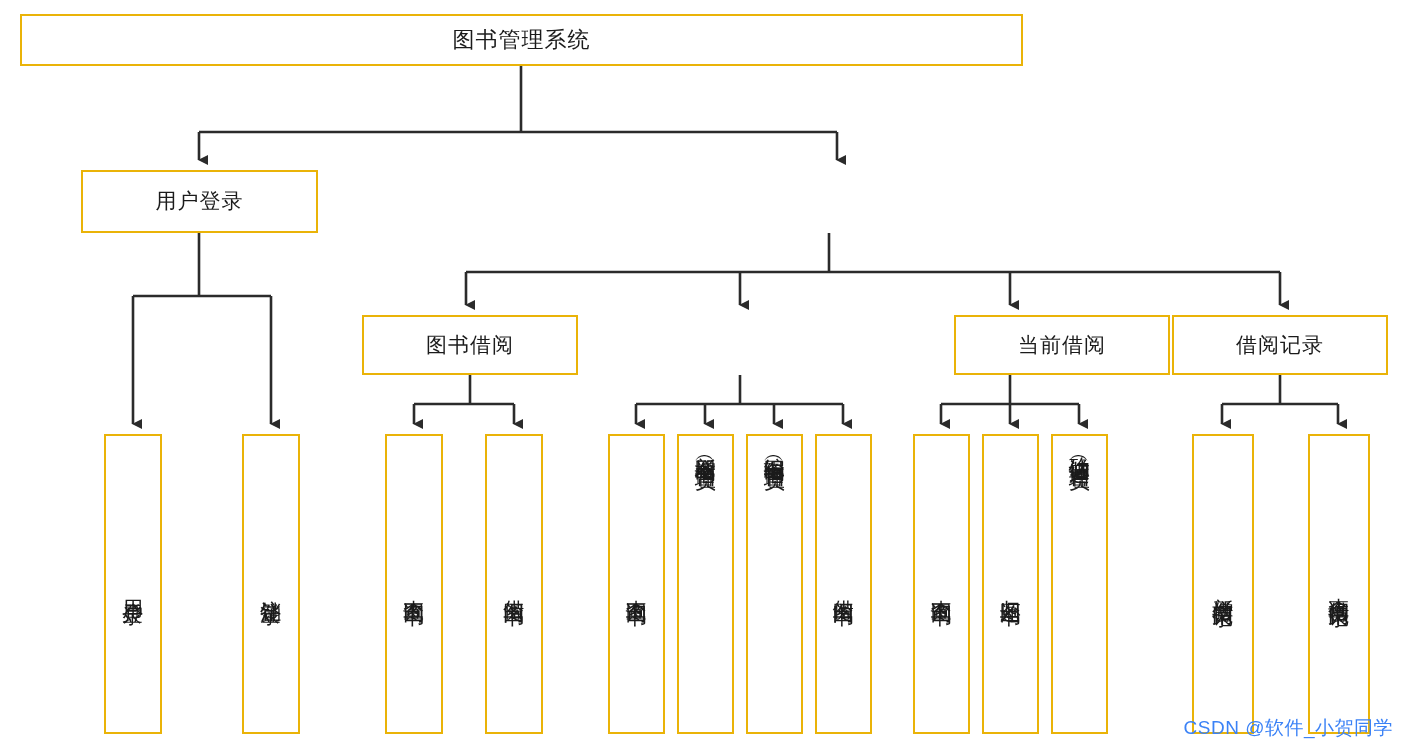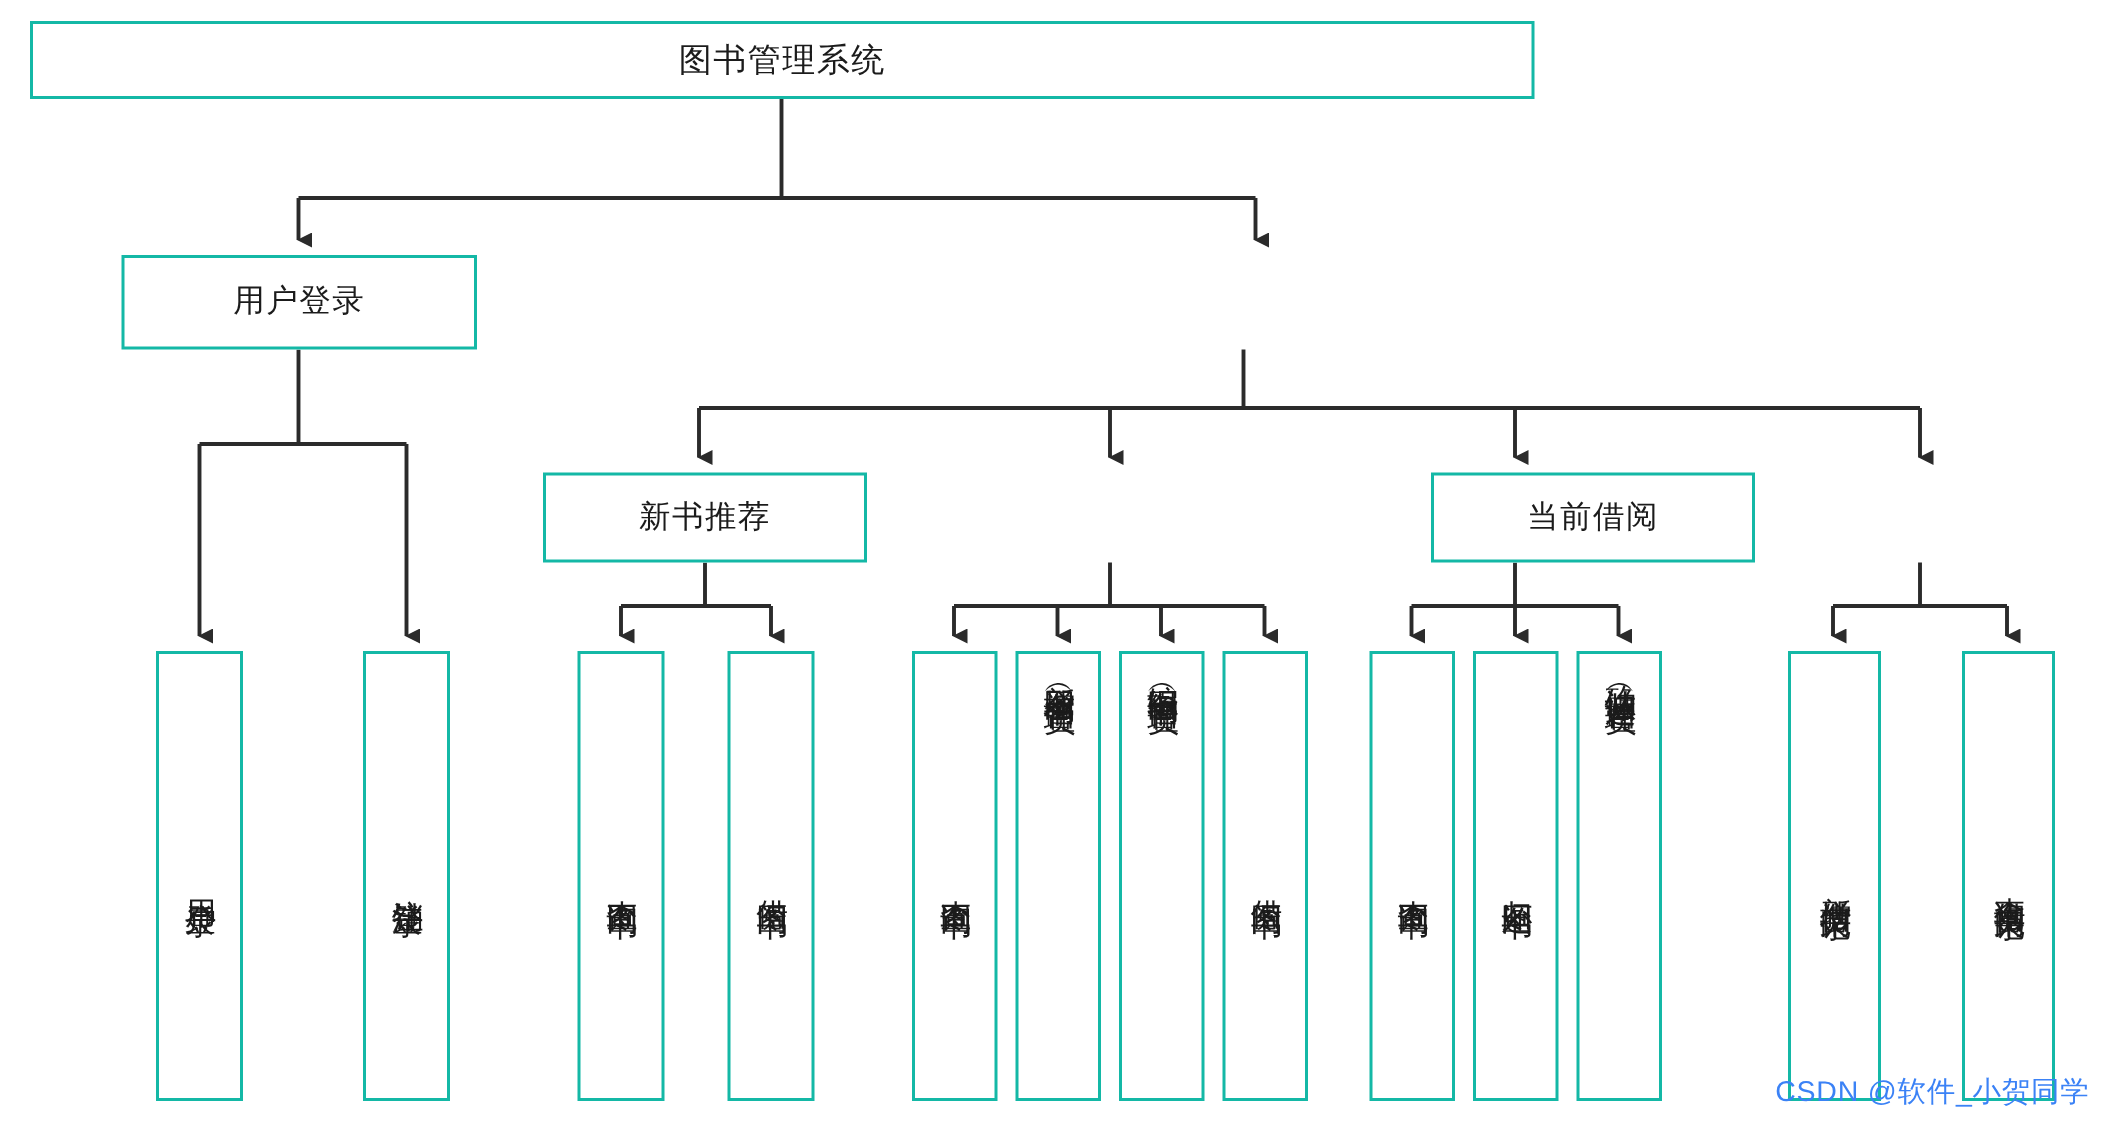--- a/index.html
+++ b/index.html
@@ -10,21 +10,21 @@
     overflow:hidden;
     position:relative;
   }
   #stage{position:absolute;left:0;top:0;width:1405px;height:747px;}
   #edges{position:absolute;left:0;top:0;width:1405px;height:747px;}
 
   .node{
     position:absolute;
     box-sizing:border-box;
     background:#ffffff;
-    border:2px solid #14b8a6;
+    border:2px solid #eab308;
     display:flex;
     align-items:center;
     justify-content:center;
     color:#1b1b1b;
   }
   .node .lbl{
     display:block;
     text-align:center;
     line-height:1.18;
     white-space:nowrap;
@@ -120,28 +120,31 @@
   <div class="node root" style="left:20px;top:14px;width:1003px;height:52px;">
     <span class="lbl">图书管理系统</span>
   </div>
 
   <div class="node h-node" style="left:81px;top:170px;width:237px;height:63px;">
     <span class="lbl">用户登录</span>
   </div>
 
 
   <div class="node h-node" style="left:362px;top:315px;width:216px;height:60px;">
-    <span class="lbl">新书推荐</span>
+    <span class="lbl">图书借阅</span>
   </div>
 
 
   <div class="node h-node" style="left:954px;top:315px;width:216px;height:60px;">
     <span class="lbl">当前借阅</span>
   </div>
 
+  <div class="node h-node" style="left:1172px;top:315px;width:216px;height:60px;">
+    <span class="lbl">借阅记录</span>
+  </div>
 
   <div class="node leaf mid" style="left:104px;top:434px;width:58px;height:300px;align-items:center;">
     <span class="lbl">用户登录</span>
   </div>
   <div class="node leaf mid" style="left:242px;top:434px;width:58px;height:300px;align-items:center;">
     <span class="lbl">注销登录</span>
   </div>
 
   <div class="node leaf mid" style="left:385px;top:434px;width:58px;height:300px;align-items:center;">
     <span class="lbl">查询图书</span>

